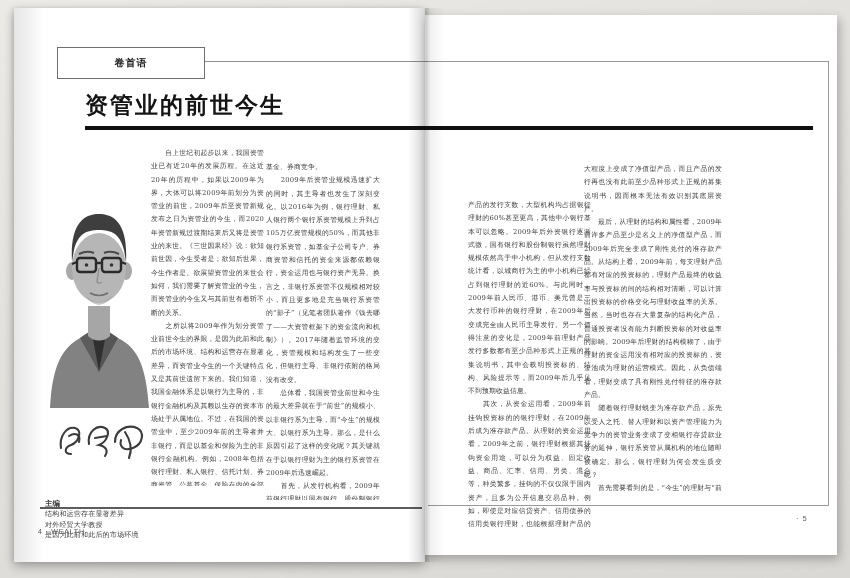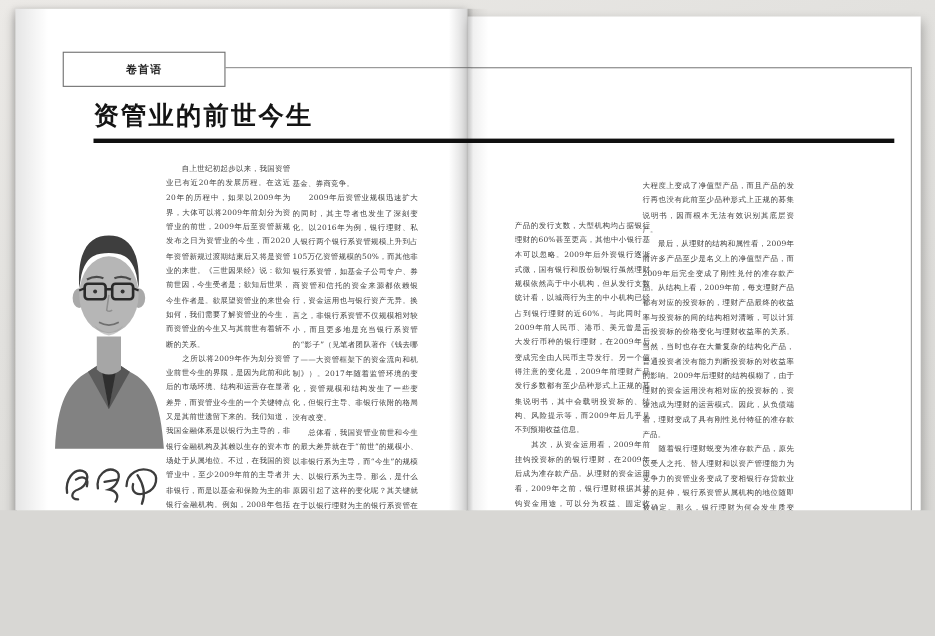--- a/index.html
+++ b/index.html
@@ -1,16 +1,16 @@
 <!DOCTYPE html>
 <html><head>
 <meta charset="utf-8">
 <style>
   html,body{margin:0;padding:0;background:#d8d7d4;}
-  .stage{position:relative;width:850px;height:464px;overflow:hidden;
+  .stage{position:relative;width:850px;height:578px;overflow:hidden;
          background:linear-gradient(160deg,#eceae7 0%,#e2e1de 40%,#d9d8d5 100%);
          font-family:"DejaVu Sans",sans-serif;}
   .page{position:absolute;background:#fff;}
   .page-left{left:14px;top:8px;width:411px;height:554px;
              box-shadow:0 4px 10px rgba(0,0,0,.30), -2px 0 4px rgba(0,0,0,.08);}
   .page-right{left:425px;top:15px;width:412px;height:540px;
               box-shadow:2px 4px 10px rgba(0,0,0,.28);}
   .gutter{position:absolute;left:408px;top:8px;width:36px;height:554px;z-index:5;
           background:linear-gradient(to right,rgba(0,0,0,0) 0%,rgba(0,0,0,.14) 42%,rgba(0,0,0,.20) 50%,rgba(0,0,0,.06) 62%,rgba(0,0,0,0) 100%);
           pointer-events:none;}
@@ -104,21 +104,21 @@
       <path d="M14 18 C20 14 26 16 24 24"></path>
       <path d="M34 26 C32 14 42 6 50 10 C56 13 52 24 44 27 C50 28 54 32 50 38"></path>
       <path d="M40 20 L52 18"></path>
       <path d="M60 24 C60 12 72 6 82 10 C90 14 88 26 78 30 C70 33 64 30 66 22"></path>
       <path d="M70 14 C74 20 78 30 74 40"></path>
     </g>
   </svg>
 
   <div class="editor">
     <div class="role">主编</div>
-    <div class="cred">其中会载明投资标的</div>
+    <div class="cred">结构和运营存在显著差异</div>
     <div class="cred">对外经贸大学教授</div>
     <div class="cred">是因为此前和此后的市场环境</div>
   </div>
 
   <div class="col colA">　　自上世纪初起步以来，我国资管业已有近20年的发展历程。在这近20年的历程中，如果以2009年为界，大体可以将2009年前划分为资管业的前世，2009年后至资管新规发布之日为资管业的今生，而2020年资管新规过渡期结束后又将是资管业的来世。《三世因果经》说：欲知前世因，今生受者是；欲知后世果，今生作者是。欲展望资管业的来世会如何，我们需要了解资管业的今生，而资管业的今生又与其前世有着斩不断的关系。
 　　之所以将2009年作为划分资管业前世今生的界限，是因为此前和此后的市场环境、结构和运营存在显著差异，而资管业今生的一个关键特点又是其前世遗留下来的。我们知道，我国金融体系是以银行为主导的，非银行金融机构及其赖以生存的资本市场处于从属地位。不过，在我国的资管业中，至少2009年前的主导者并非银行，而是以基金和保险为主的非银行金融机构。例如，2008年包括银行理财、私人银行、信托计划、券商资管、公募基金、保险在内的全部资管规模近5.6万亿，银行系资管（银行理财、私人银行）仅占不到13%的份额。而且，在一些市场领域，特别是权益市场，银行理财无法与</div>
   <div class="col colB">基金、券商竞争。
 　　2009年后资管业规模迅速扩大的同时，其主导者也发生了深刻变化。以2016年为例，银行理财、私人银行两个银行系资管规模上升到占105万亿资管规模的50%，而其他非银行系资管，如基金子公司专户、券商资管和信托的资金来源都依赖银行，资金运用也与银行资产无异。换言之，非银行系资管不仅规模相对较小，而且更多地是充当银行系资管的“影子”（见笔者团队著作《钱去哪了——大资管框架下的资金流向和机制》）。2017年随着监管环境的变化，资管规模和结构发生了一些变化，但银行主导、非银行依附的格局没有改变。
 　　总体看，我国资管业前世和今生的最大差异就在于“前世”的规模小、以非银行系为主导，而“今生”的规模大、以银行系为主导。那么，是什么原因引起了这样的变化呢？其关键就在于以银行理财为主的银行系资管在2009年后迅速崛起。
 　　首先，从发行机构看，2009年前银行理财以国有银行、股份制银行和外资银行等大型机构为主，2009年后中小银行机构迅速崛起。2009年前，无论是统计理财发行的资金规模，还是理财</div>

